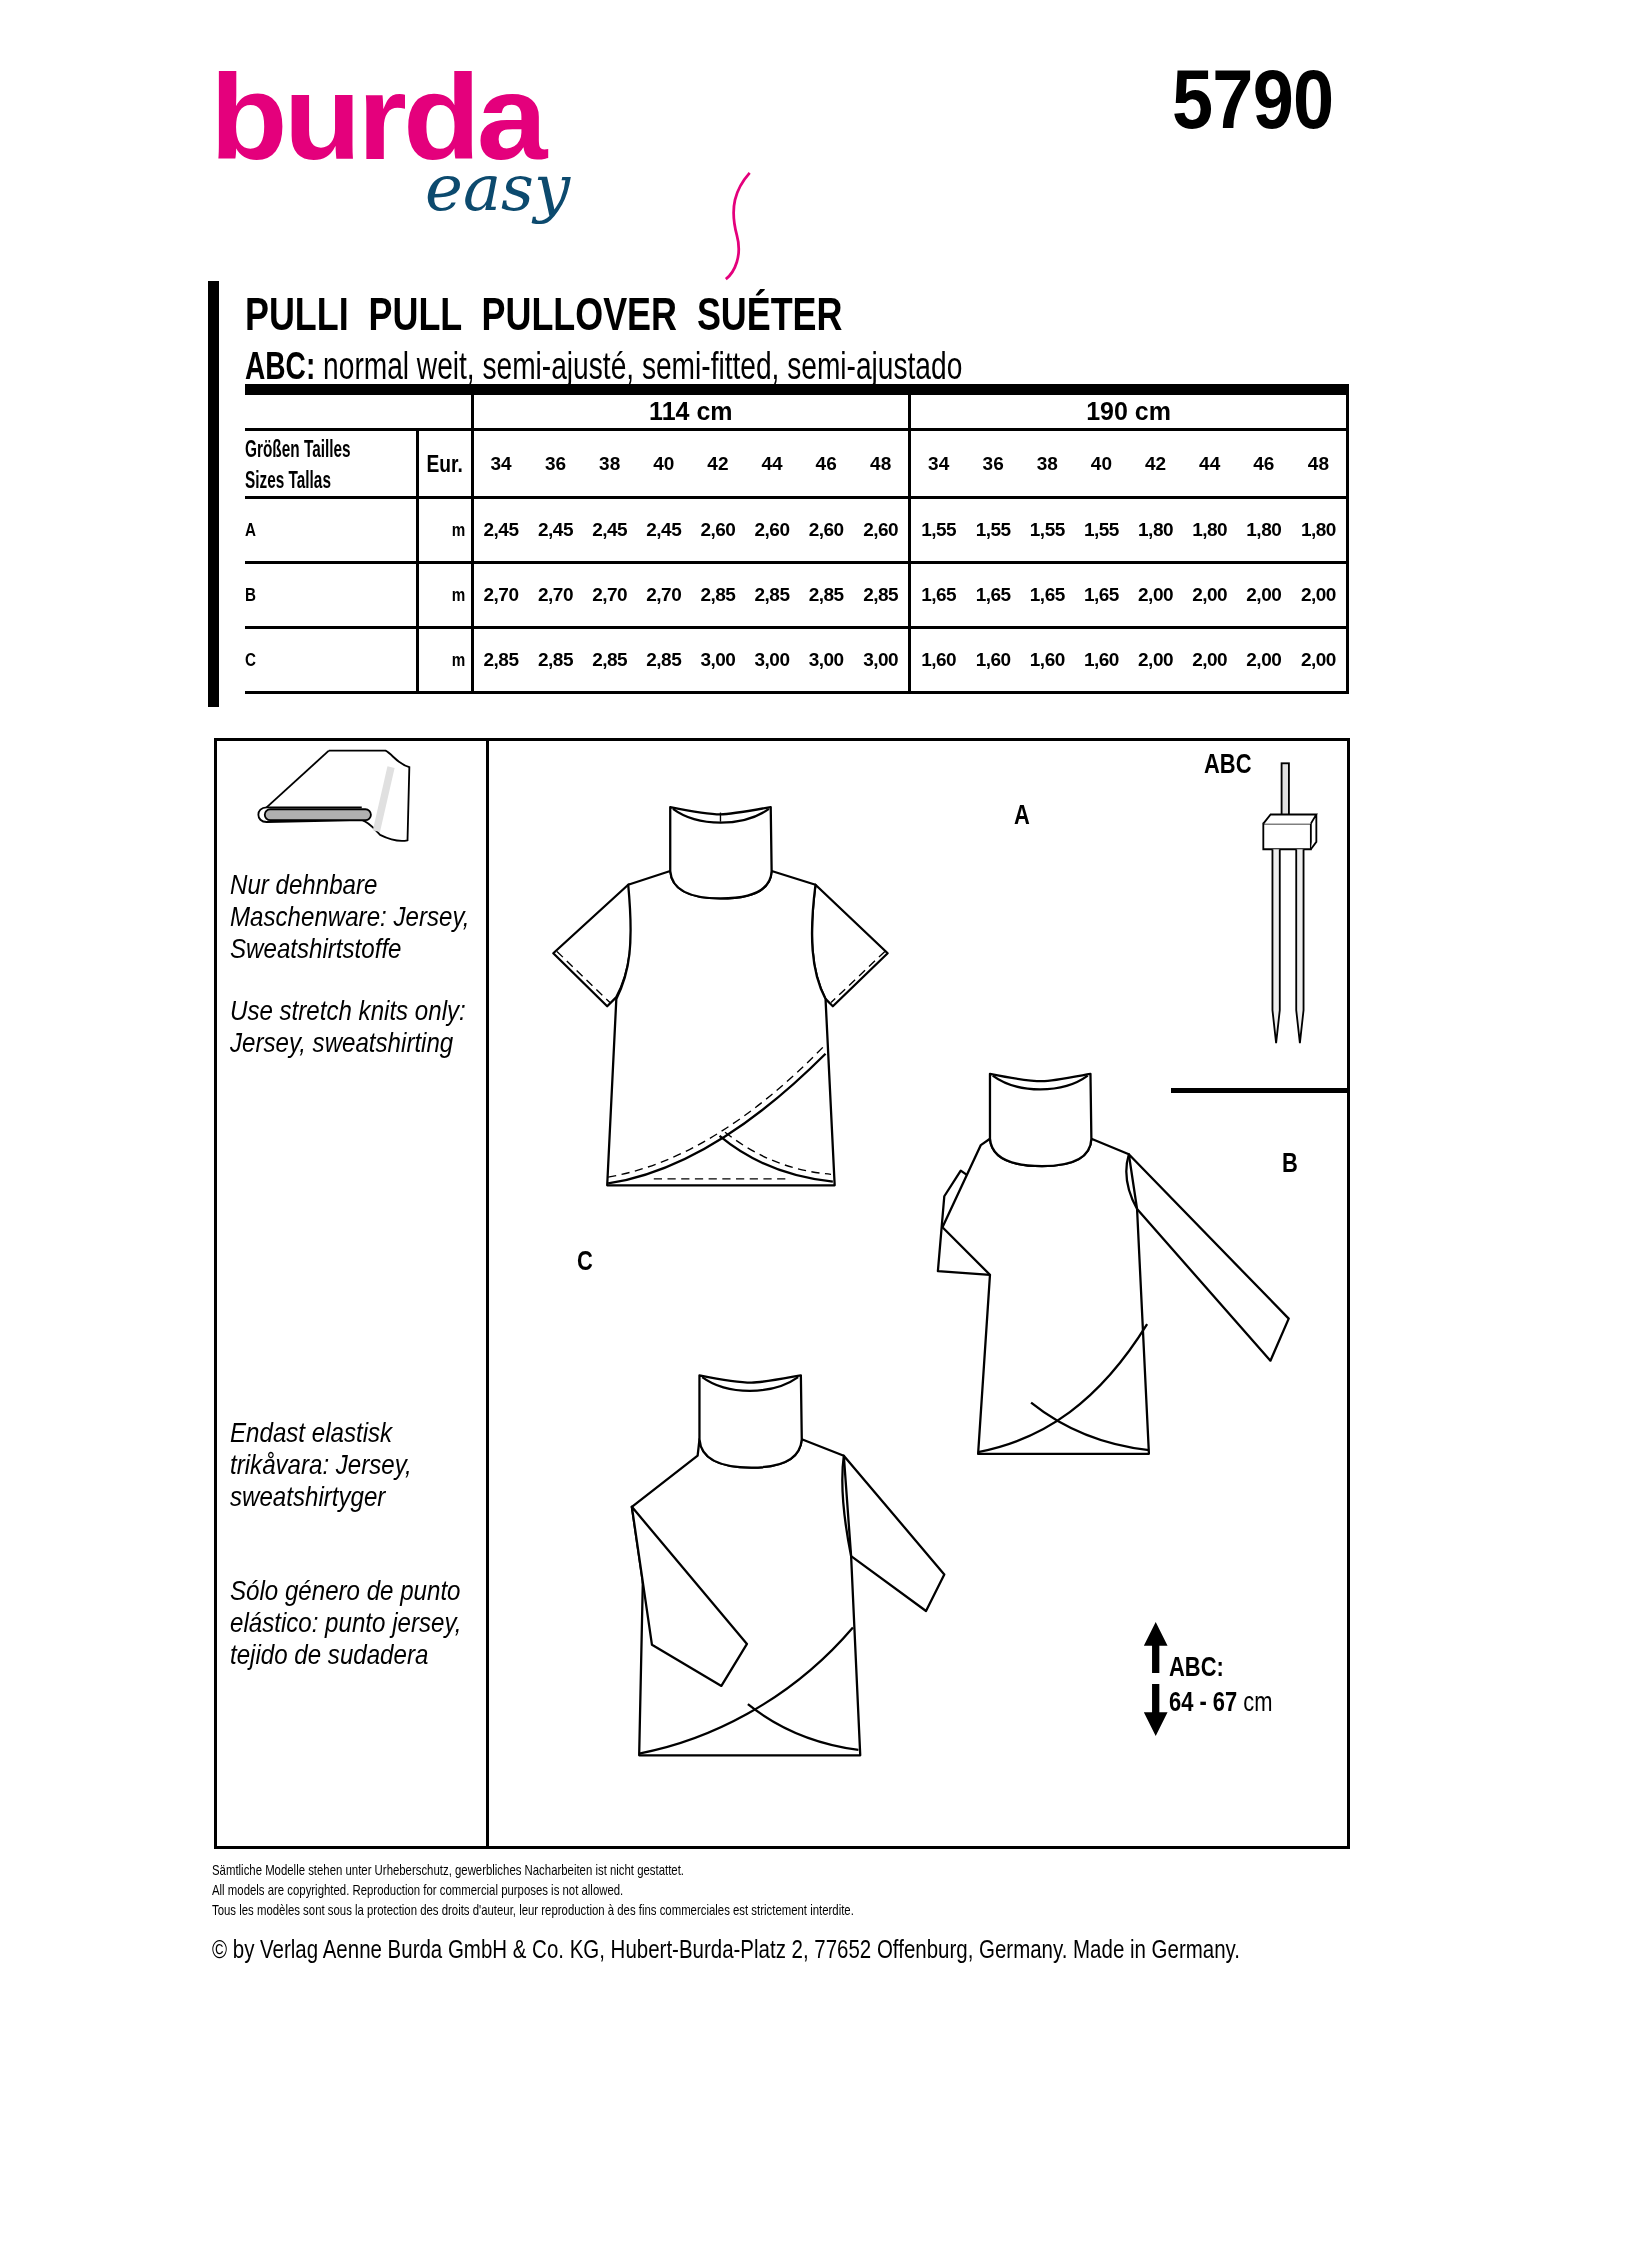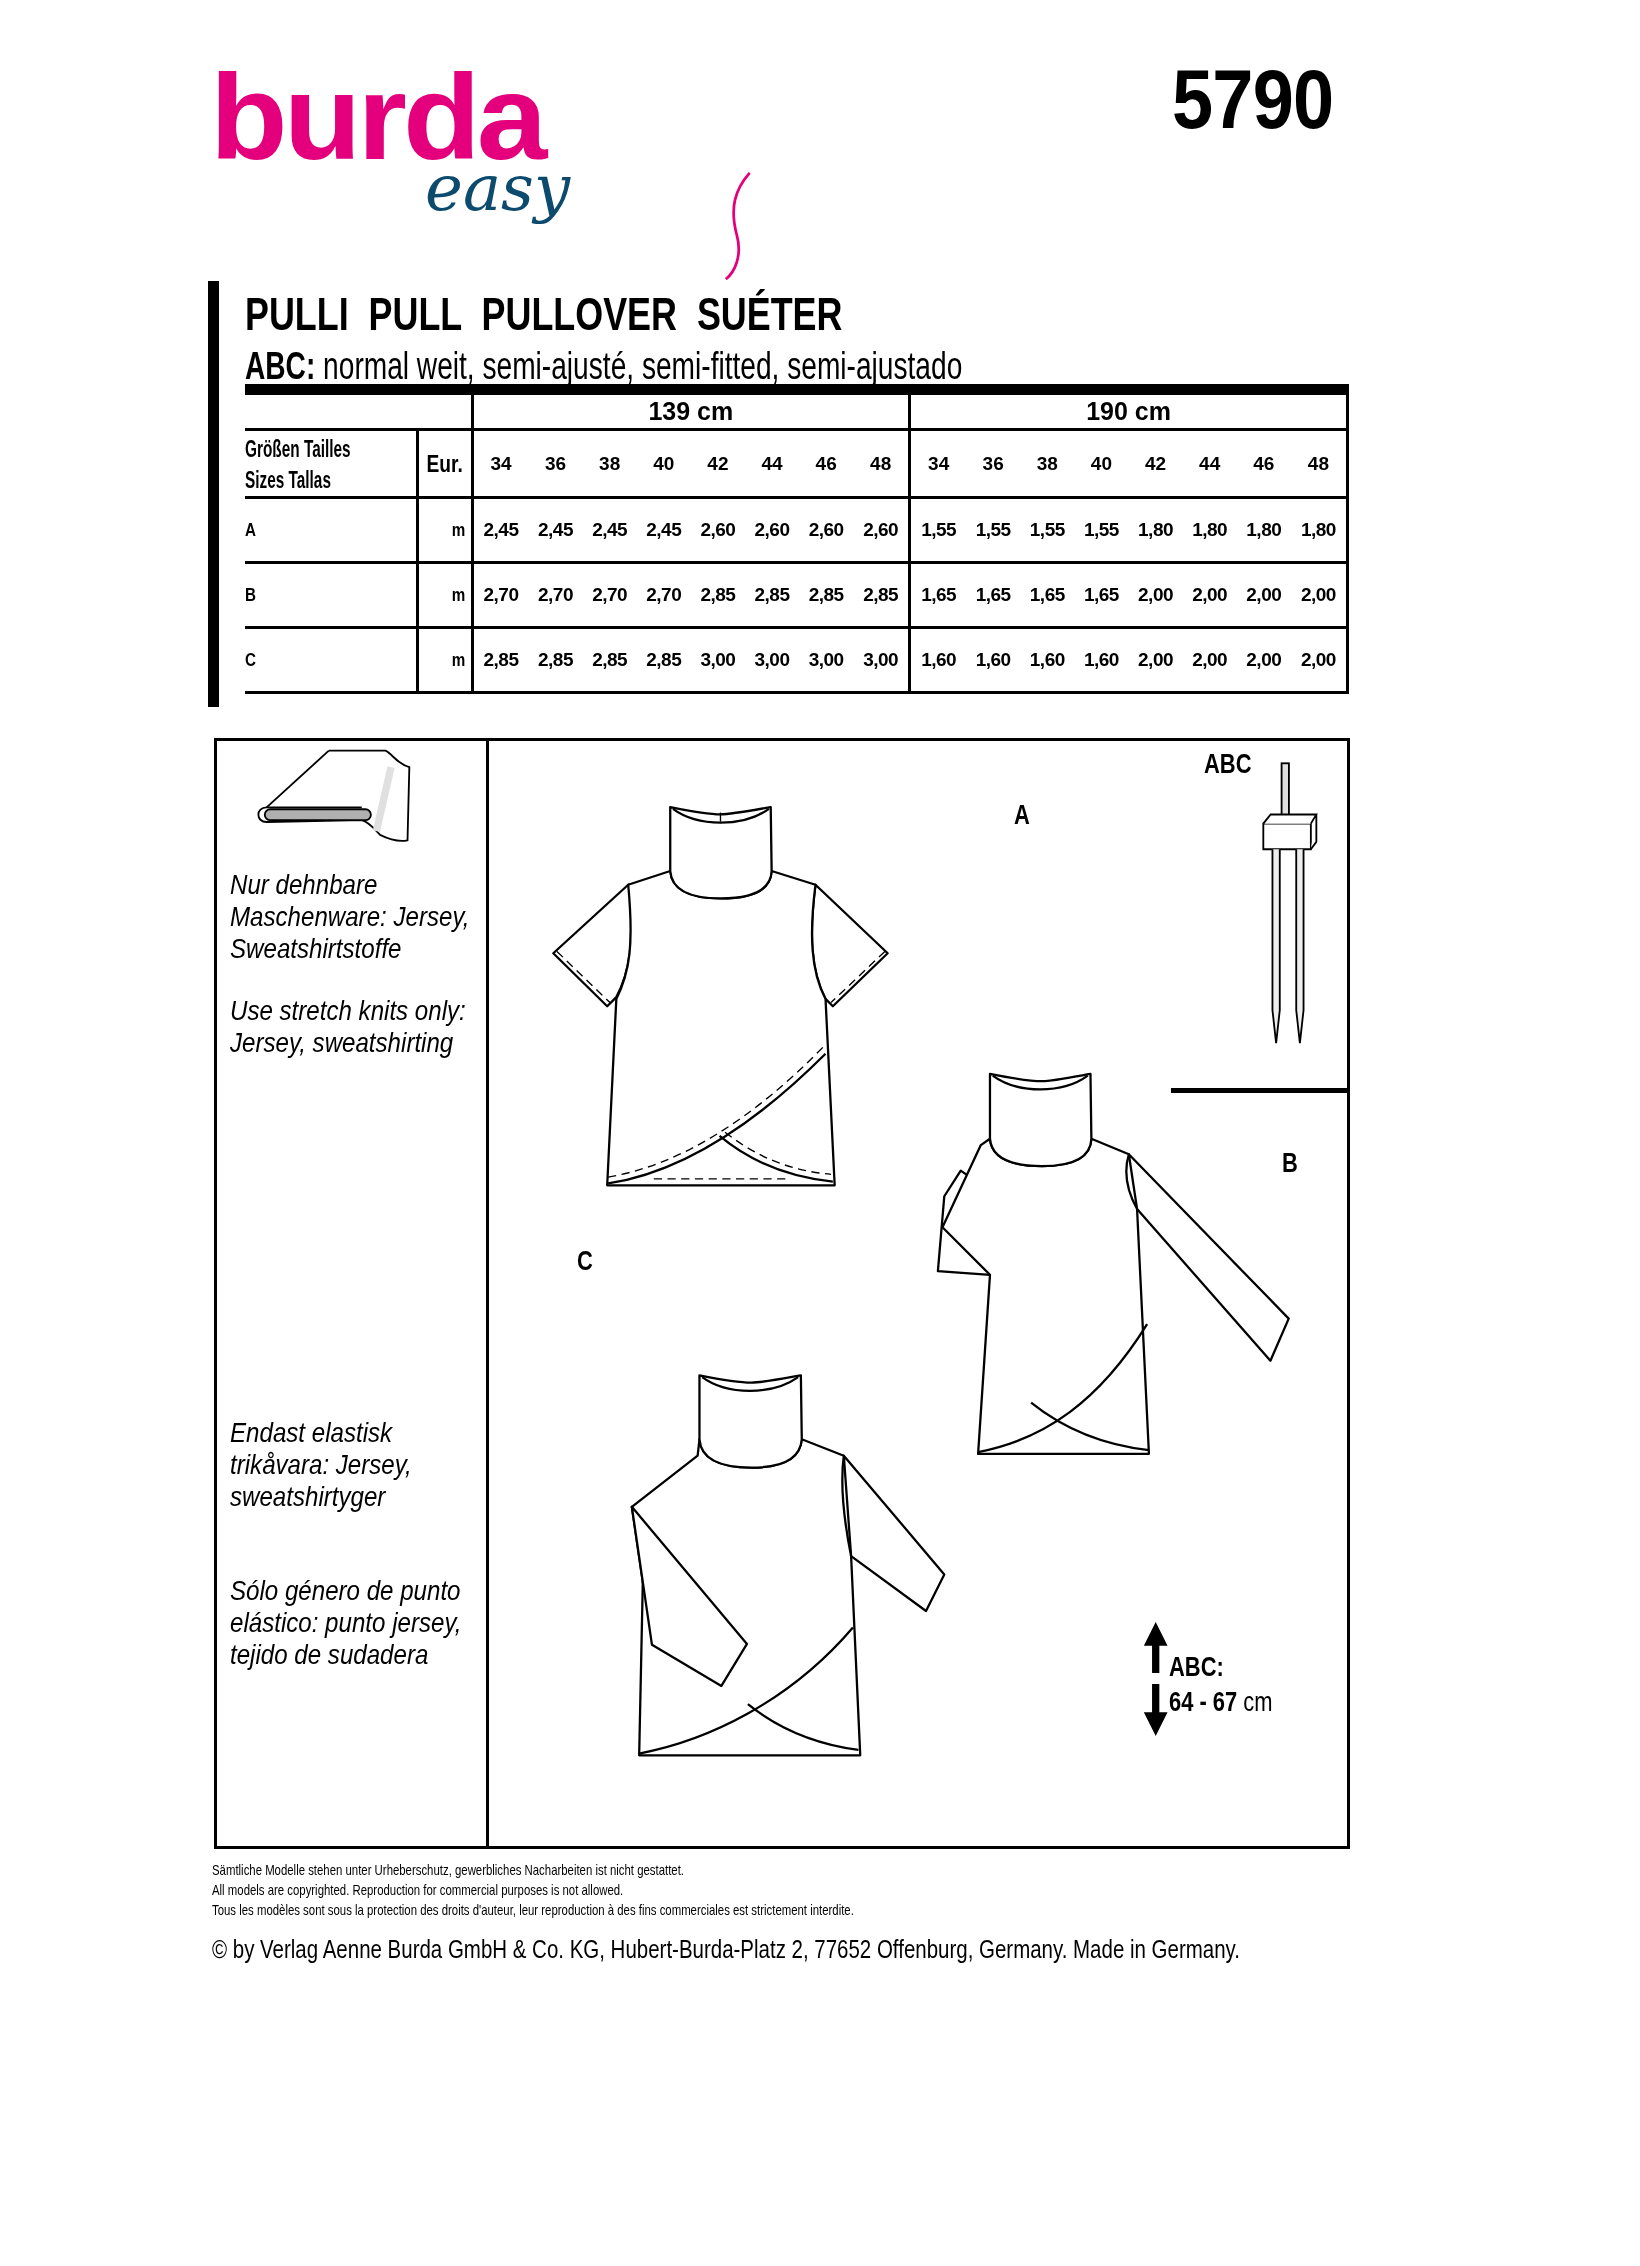--- a/index.html
+++ b/index.html
@@ -62,21 +62,21 @@
 <div class="pattern-number">5790</div>
 
 <div class="title-bar"></div>
 <div class="title">PULLI   PULL   PULLOVER   SUÉTER</div>
 <div class="subtitle"><b>ABC:</b><span> normal weit, semi-ajusté, semi-fitted, semi-ajustado</span></div>
 
 <table class="yardage">
   <tbody>
       <tr class="row-width">
     <td class="blank" colspan="2" style="border-left:none;"></td>
-    <td colspan="8">139 cm</td>
+    <td colspan="8">114 cm</td>
     <td colspan="8">190 cm</td>
   </tr>
   <tr class="row-sizes">
     <td class="label" style="width:172px;">
       <span style="line-height:31px;"><span>Größen   Tailles</span><br><span>Sizes   Tallas</span></span>
     </td>
     <td style="width:55px;font-size:24px;"><span style="display:inline-block;transform:scaleX(0.8);">Eur.</span></td>
     <td class="c first">34</td>
     <td class="c">36</td>
     <td class="c">38</td>

